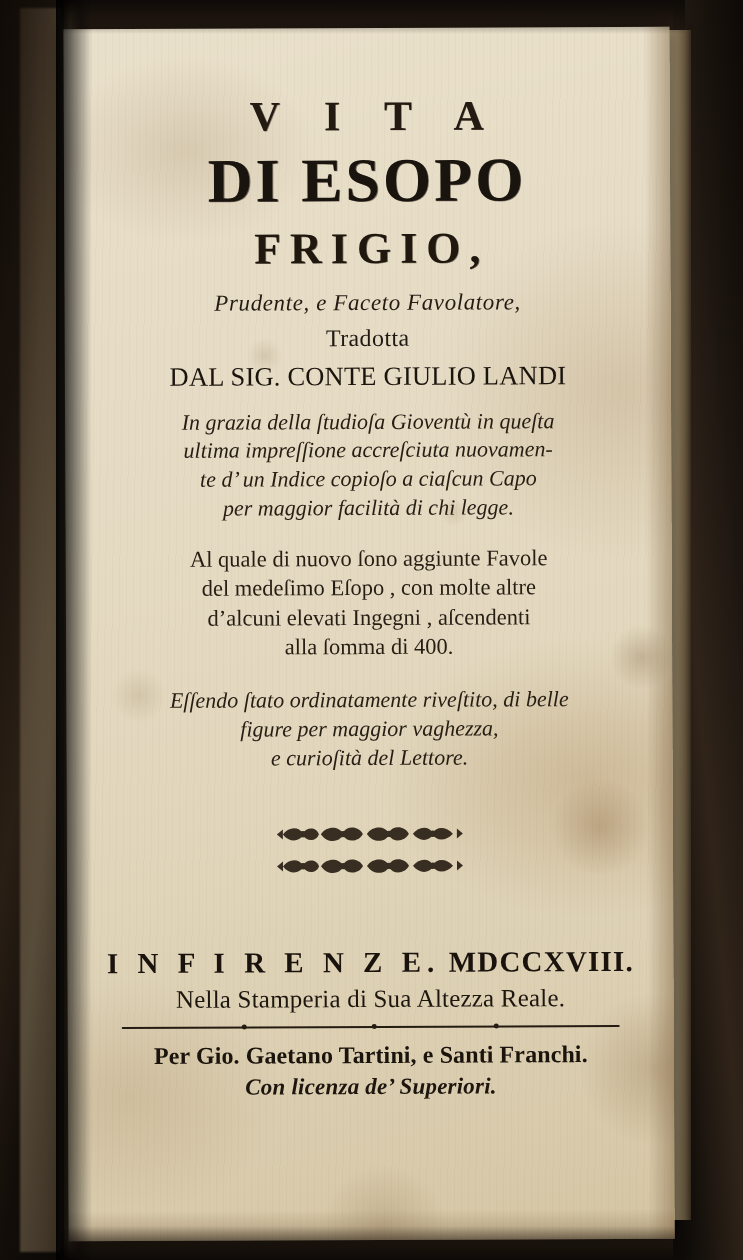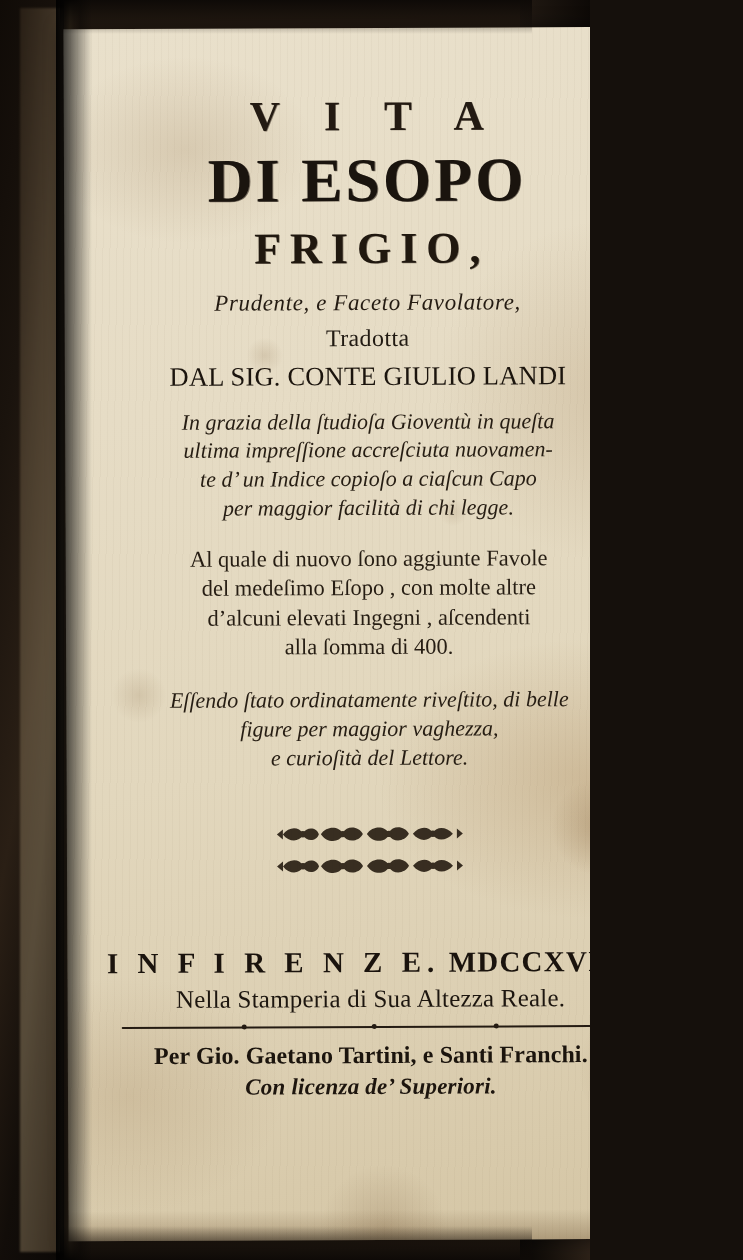--- a/index.html
+++ b/index.html
@@ -2,21 +2,21 @@
 <html><head>
 <meta charset="utf-8">
 <style>
   html, body {
     margin: 0;
     padding: 0;
     background: #15100c;
   }
   #page {
     position: relative;
-    width: 590px;
+    width: 743px;
     height: 1260px;
     overflow: hidden;
     background: #7f1d1d;
     font-family: "Liberation Serif", serif;
   }
 
   
   .surround {
     position: absolute;
     inset: 0;

